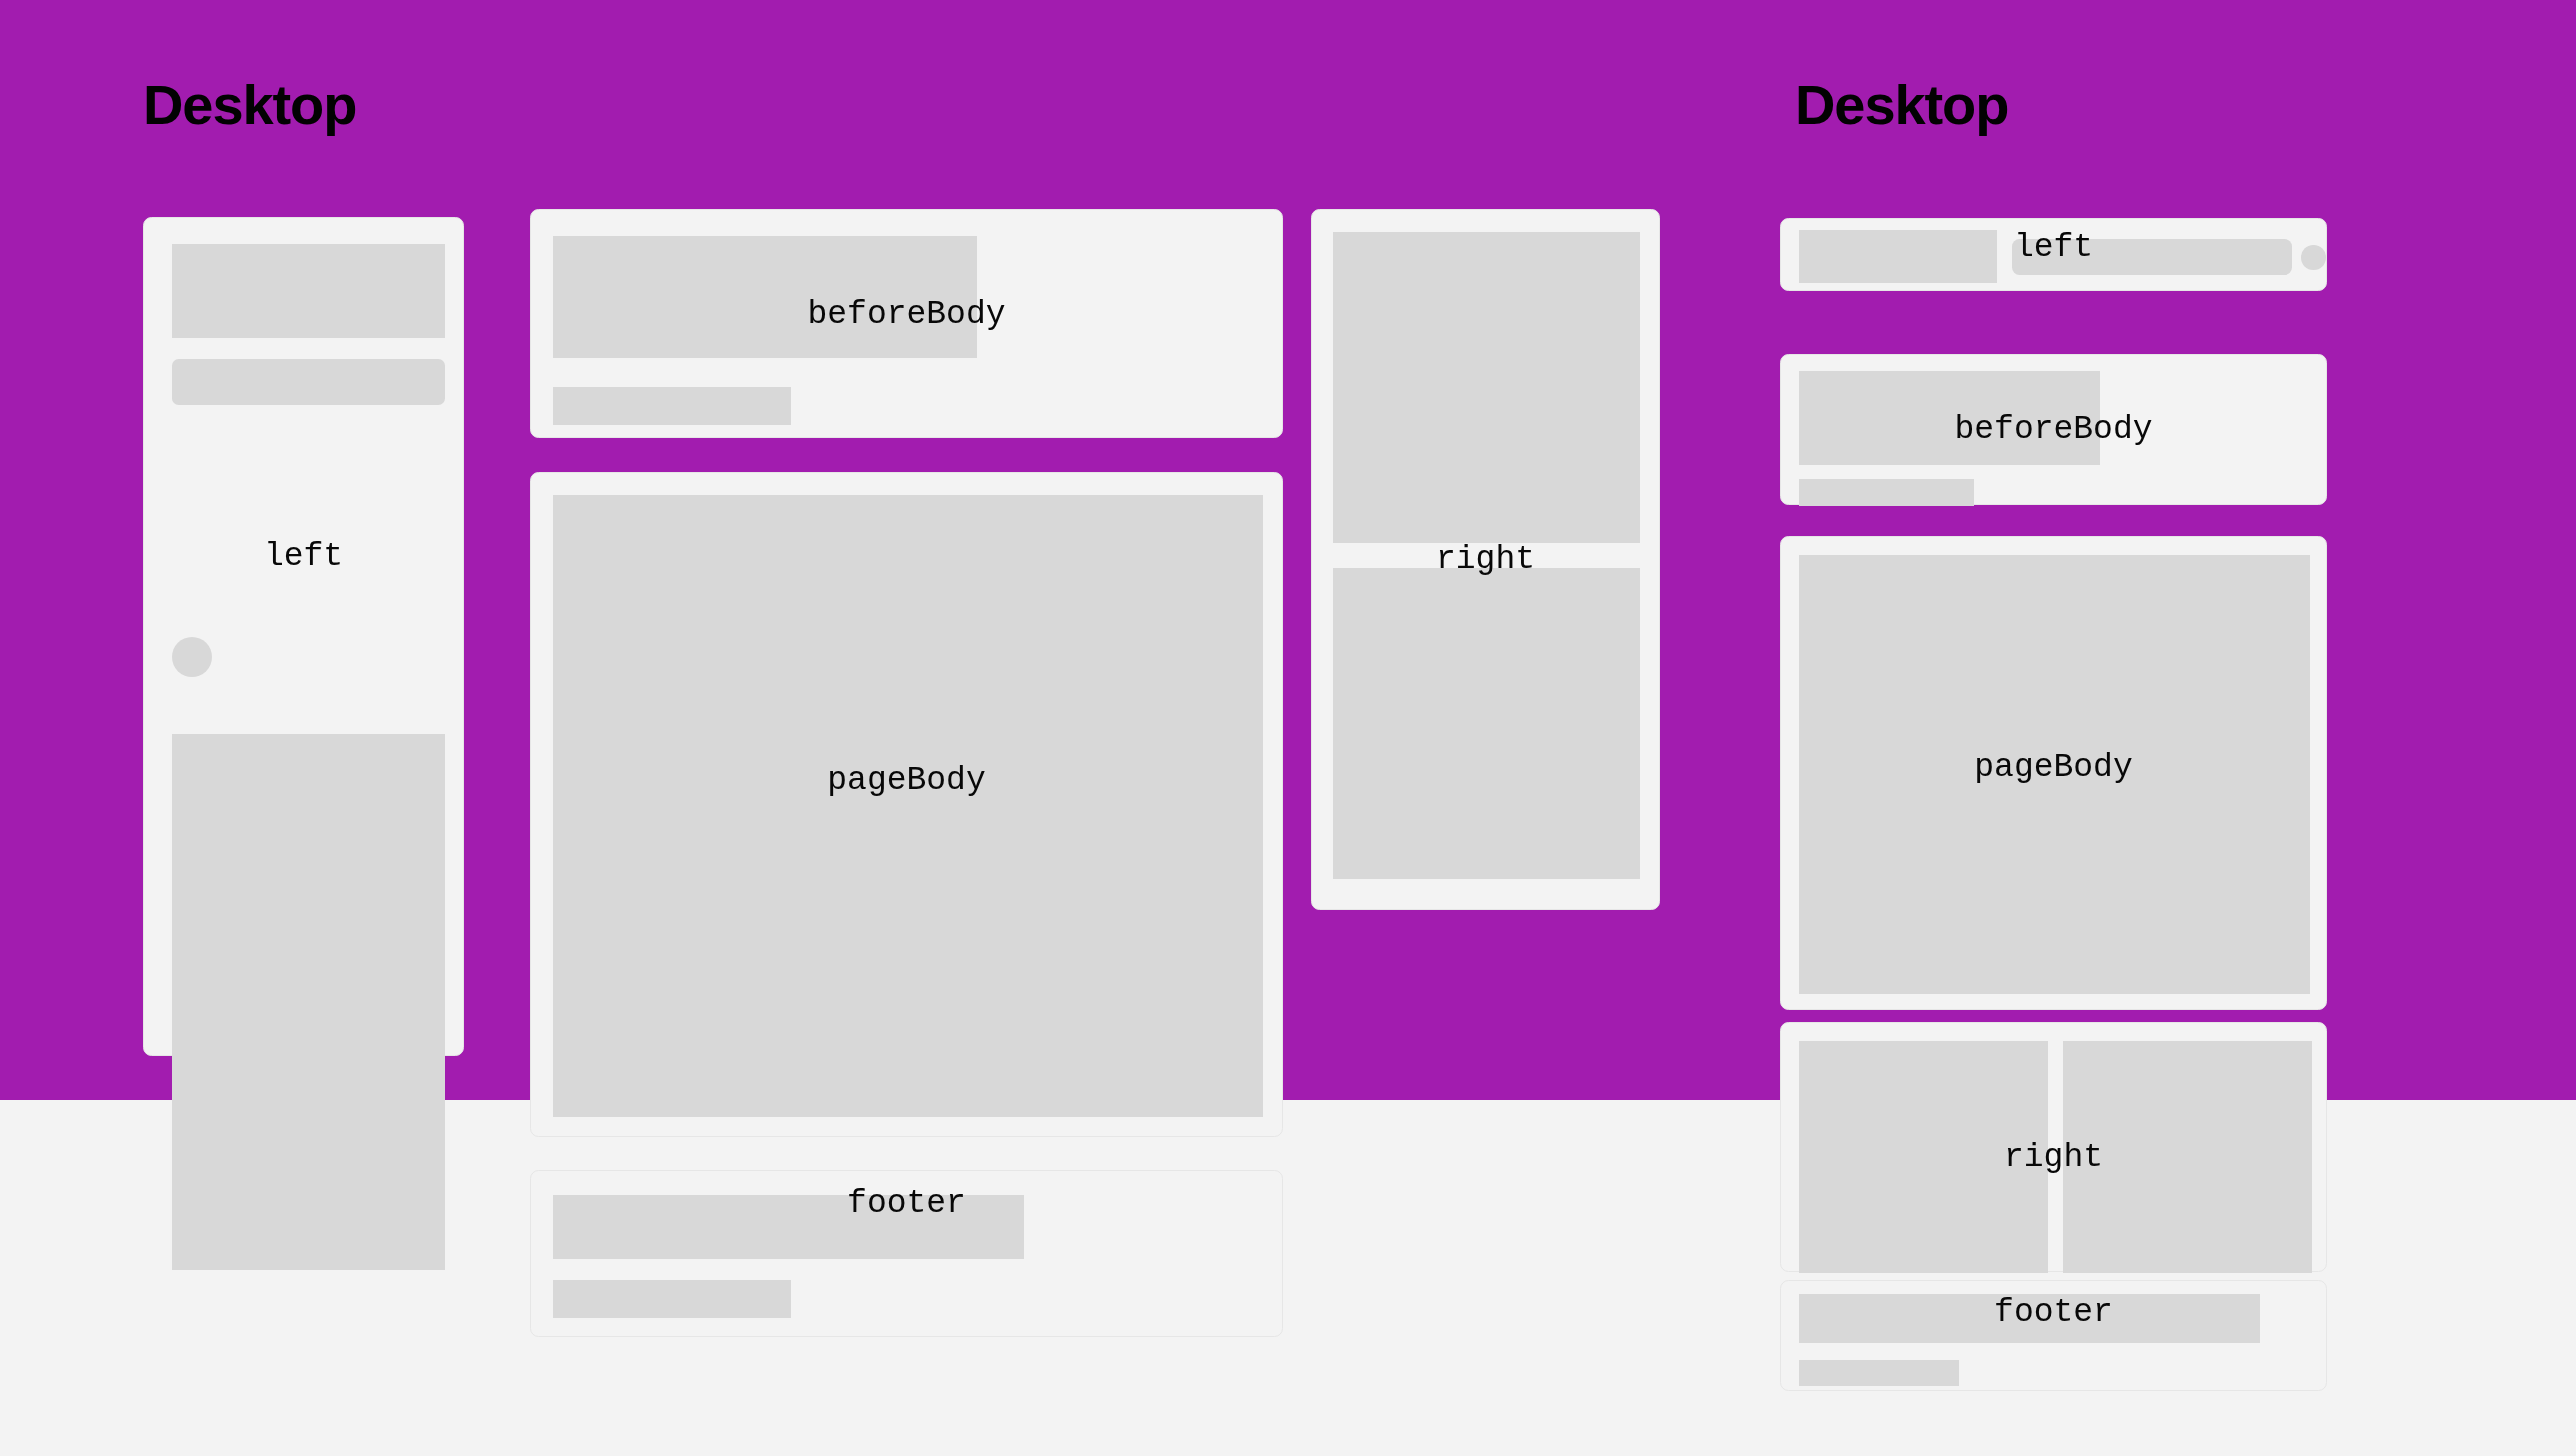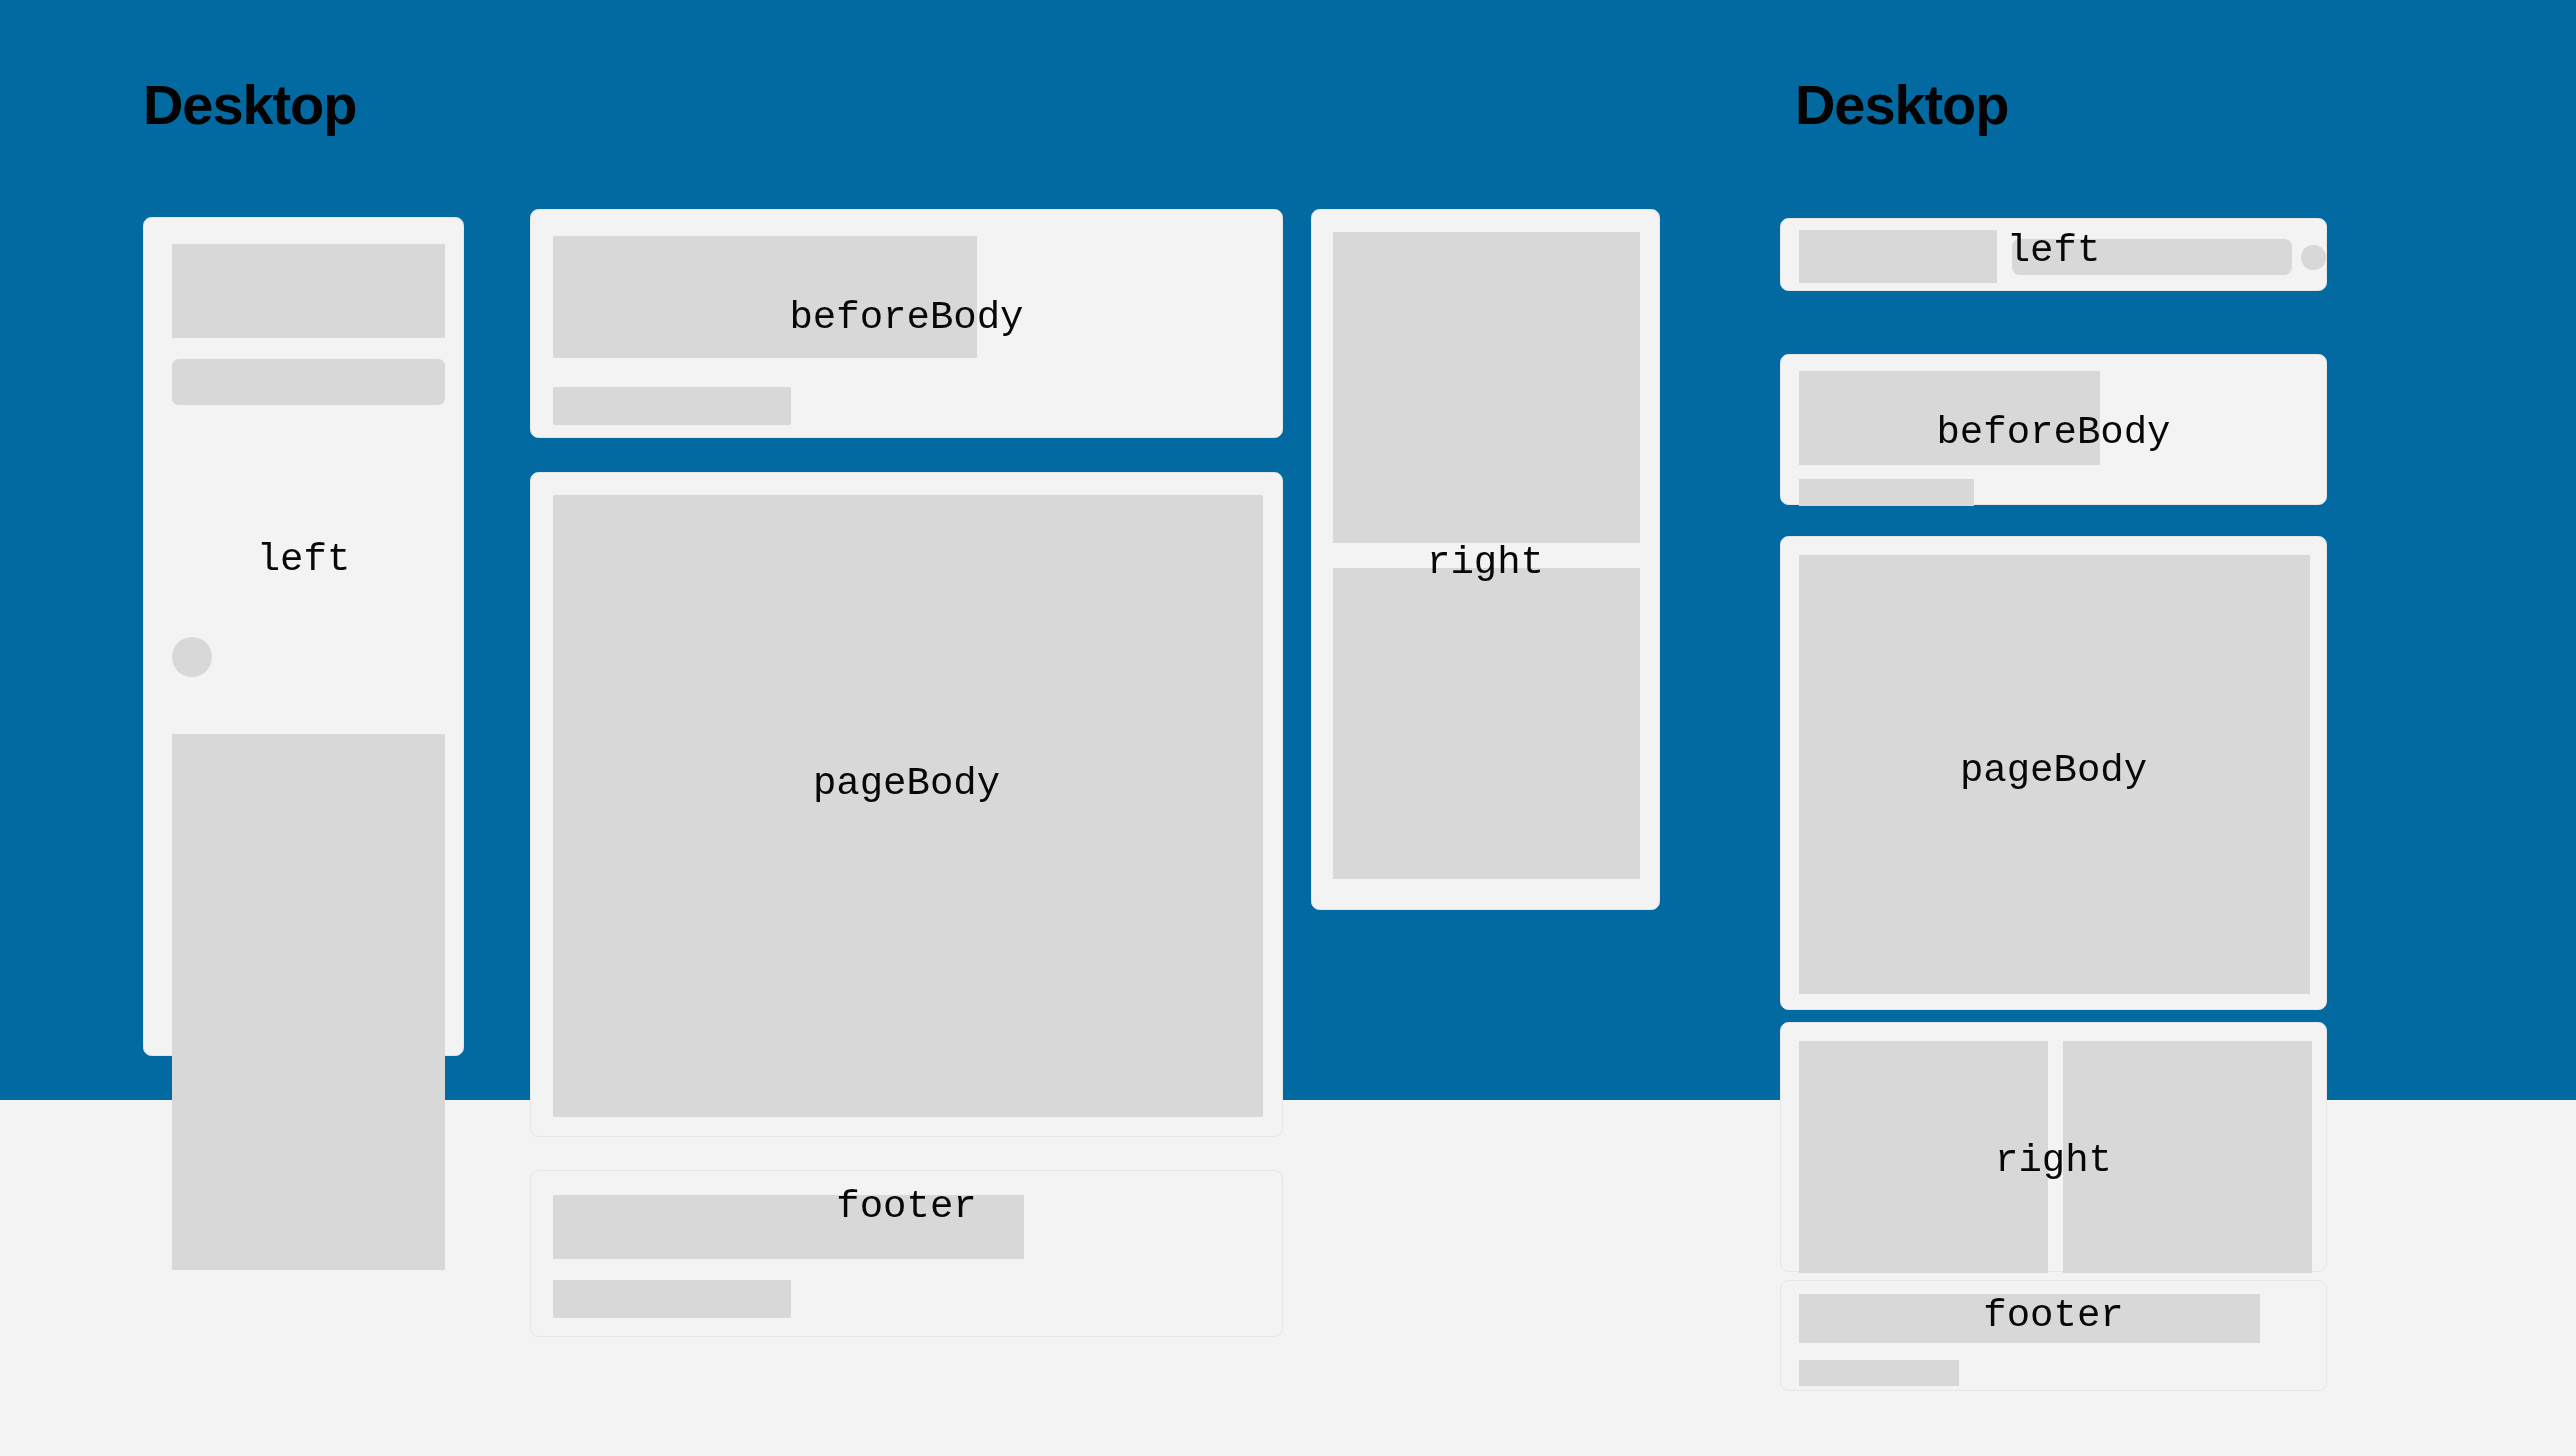--- a/index.html
+++ b/index.html
@@ -10,21 +10,21 @@
     height: 1456px;
     background: #f3f3f3;
     font-family: "Liberation Sans", sans-serif;
     overflow: hidden;
   }
 
   .stage {
     position: relative;
     width: 2576px;
     height: 1100px;
-    background: #0369a1;
+    background: #a21caf;
   }
 
   
   .section-title {
     position: absolute;
     font-family: "Liberation Sans", sans-serif;
     font-weight: bold;
     font-size: 56px;
     letter-spacing: -1.1px;
     color: #020202;
@@ -46,21 +46,21 @@
     position: absolute;
     background: #d8d8d8;
   }
   .ph.round { border-radius: 940px; }
   .ph.circle { border-radius: 50%; }
 
   
   .region-label {
     position: absolute;
     font-family: "Liberation Mono", "DejaVu Sans Mono", monospace;
-    font-size: 39px;
+    font-size: 33px;
     color: #080808;
     white-space: nowrap;
     text-align: center;
     pointer-events: none;
     z-index: 5;
   }
 
   
   #desktop-left-card { left: 143px; top: 217px; width: 321px; height: 839px; }
 

